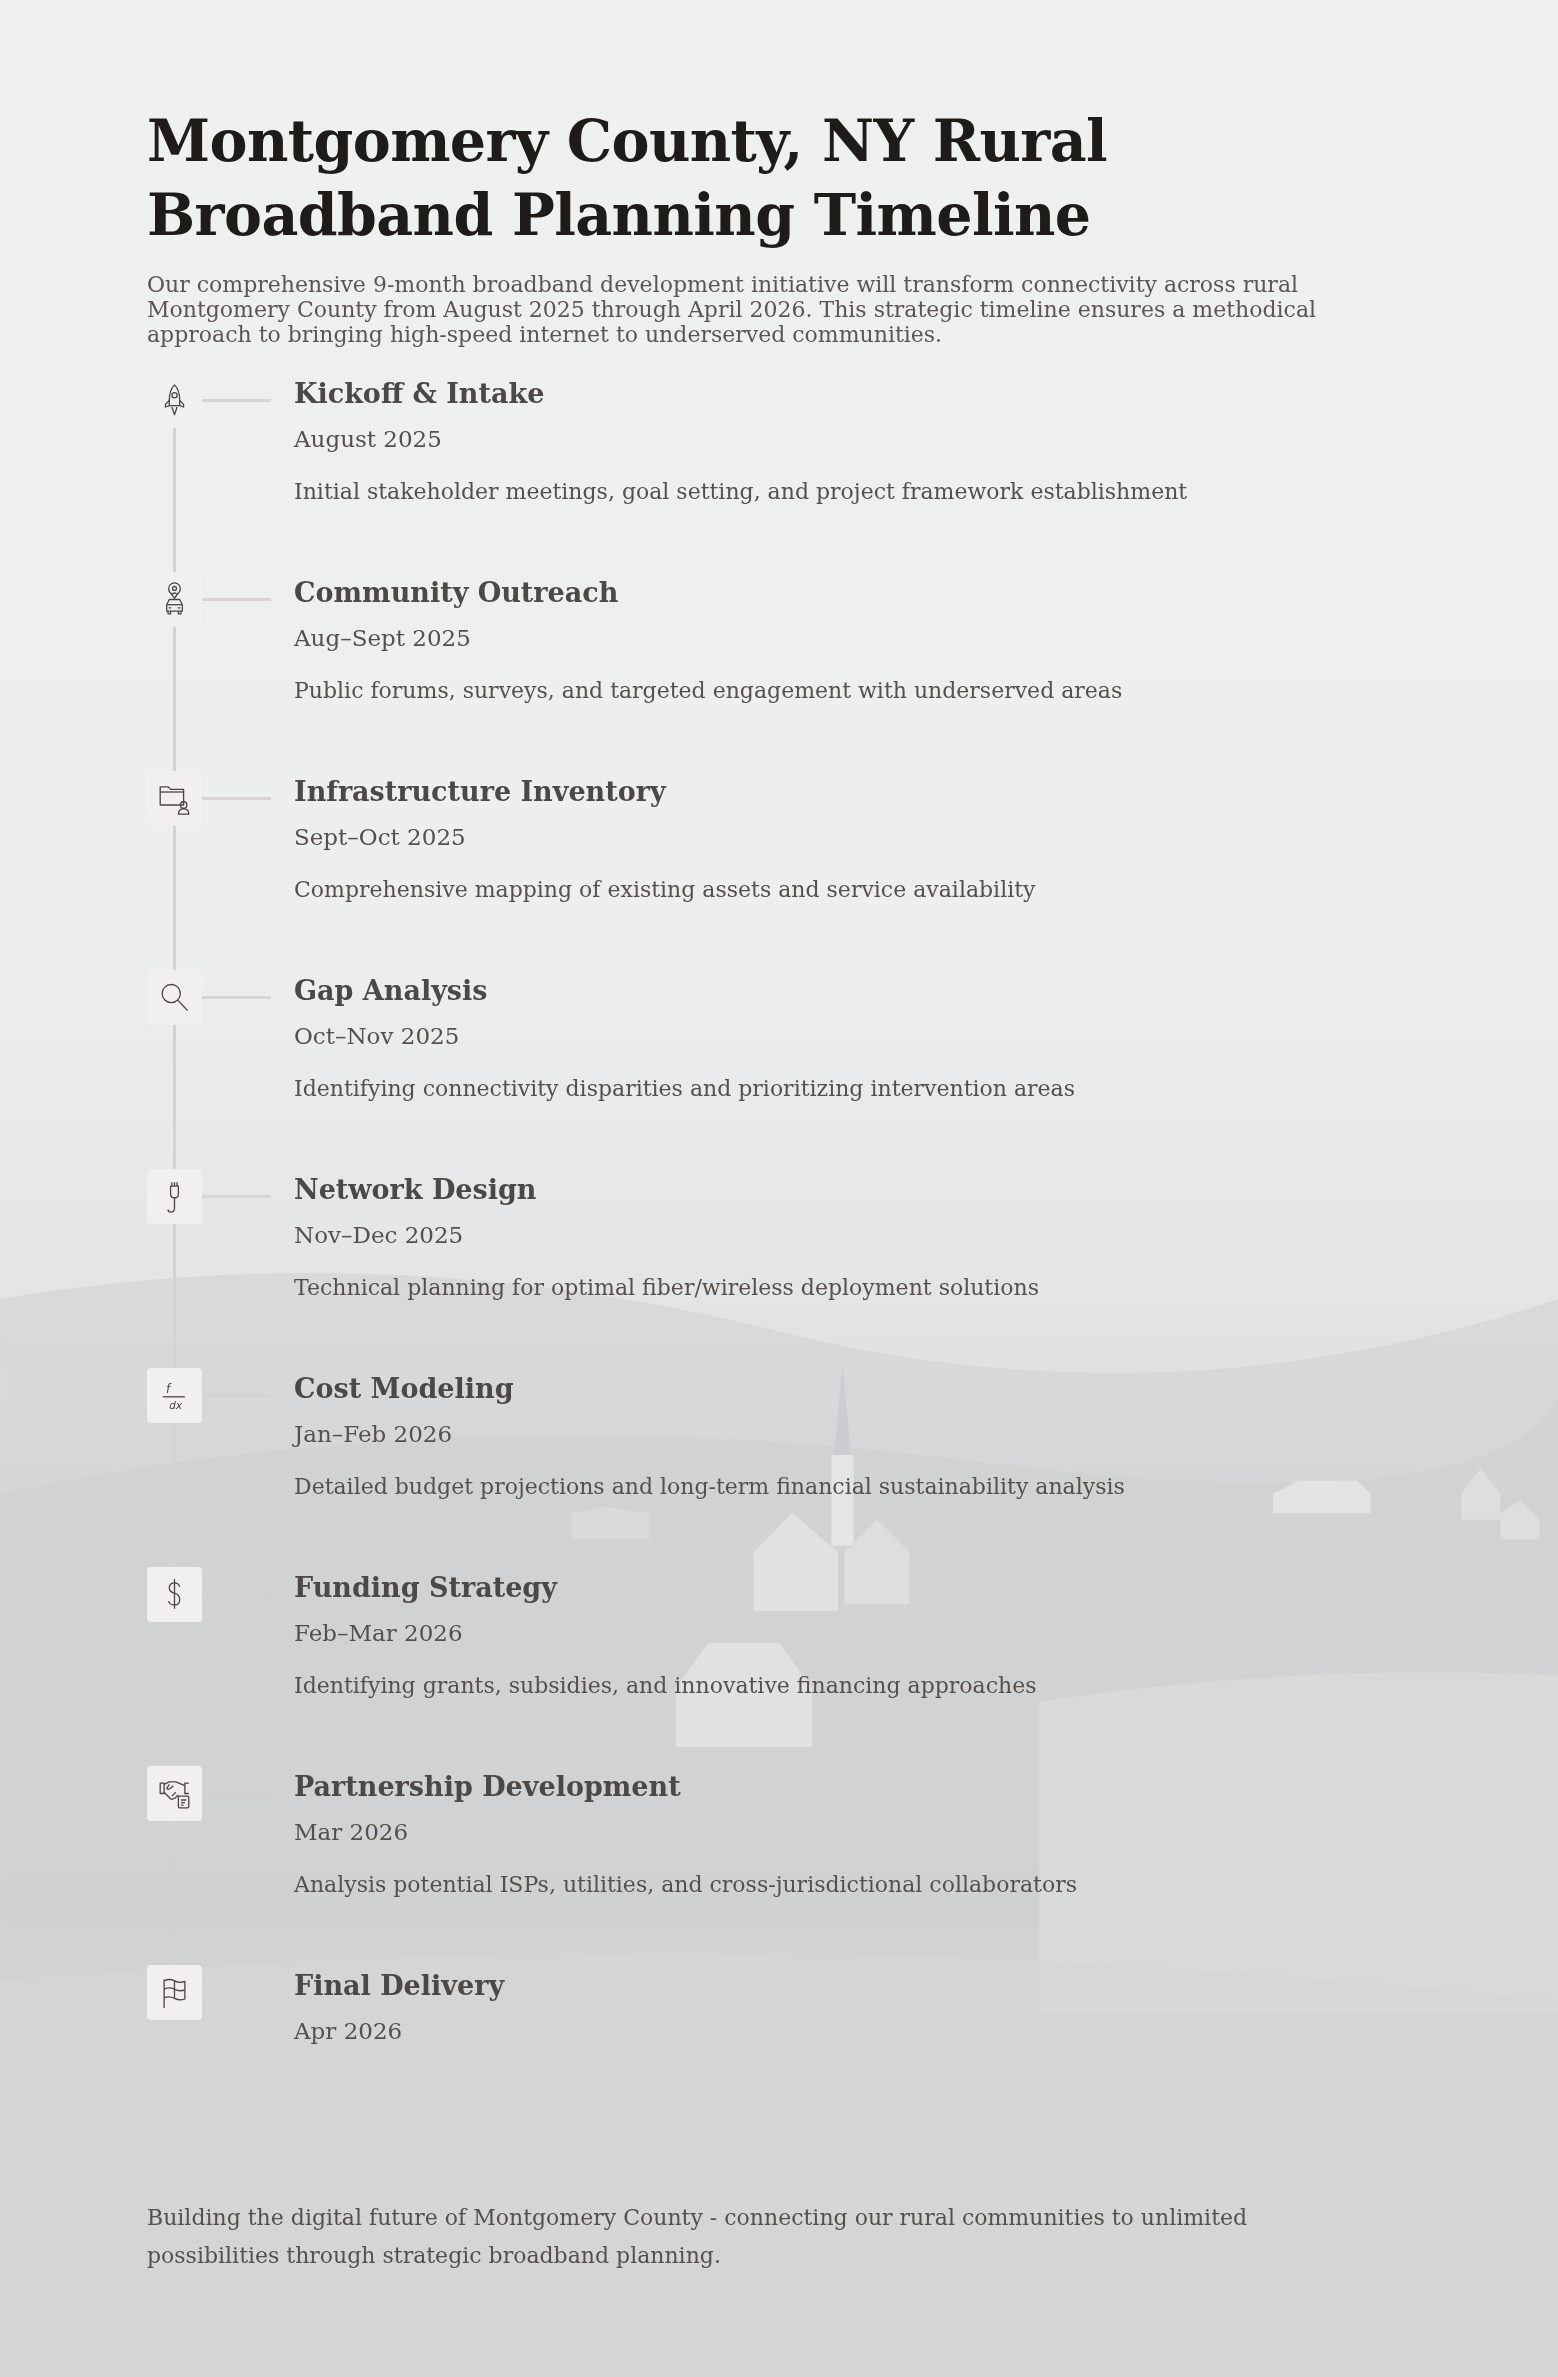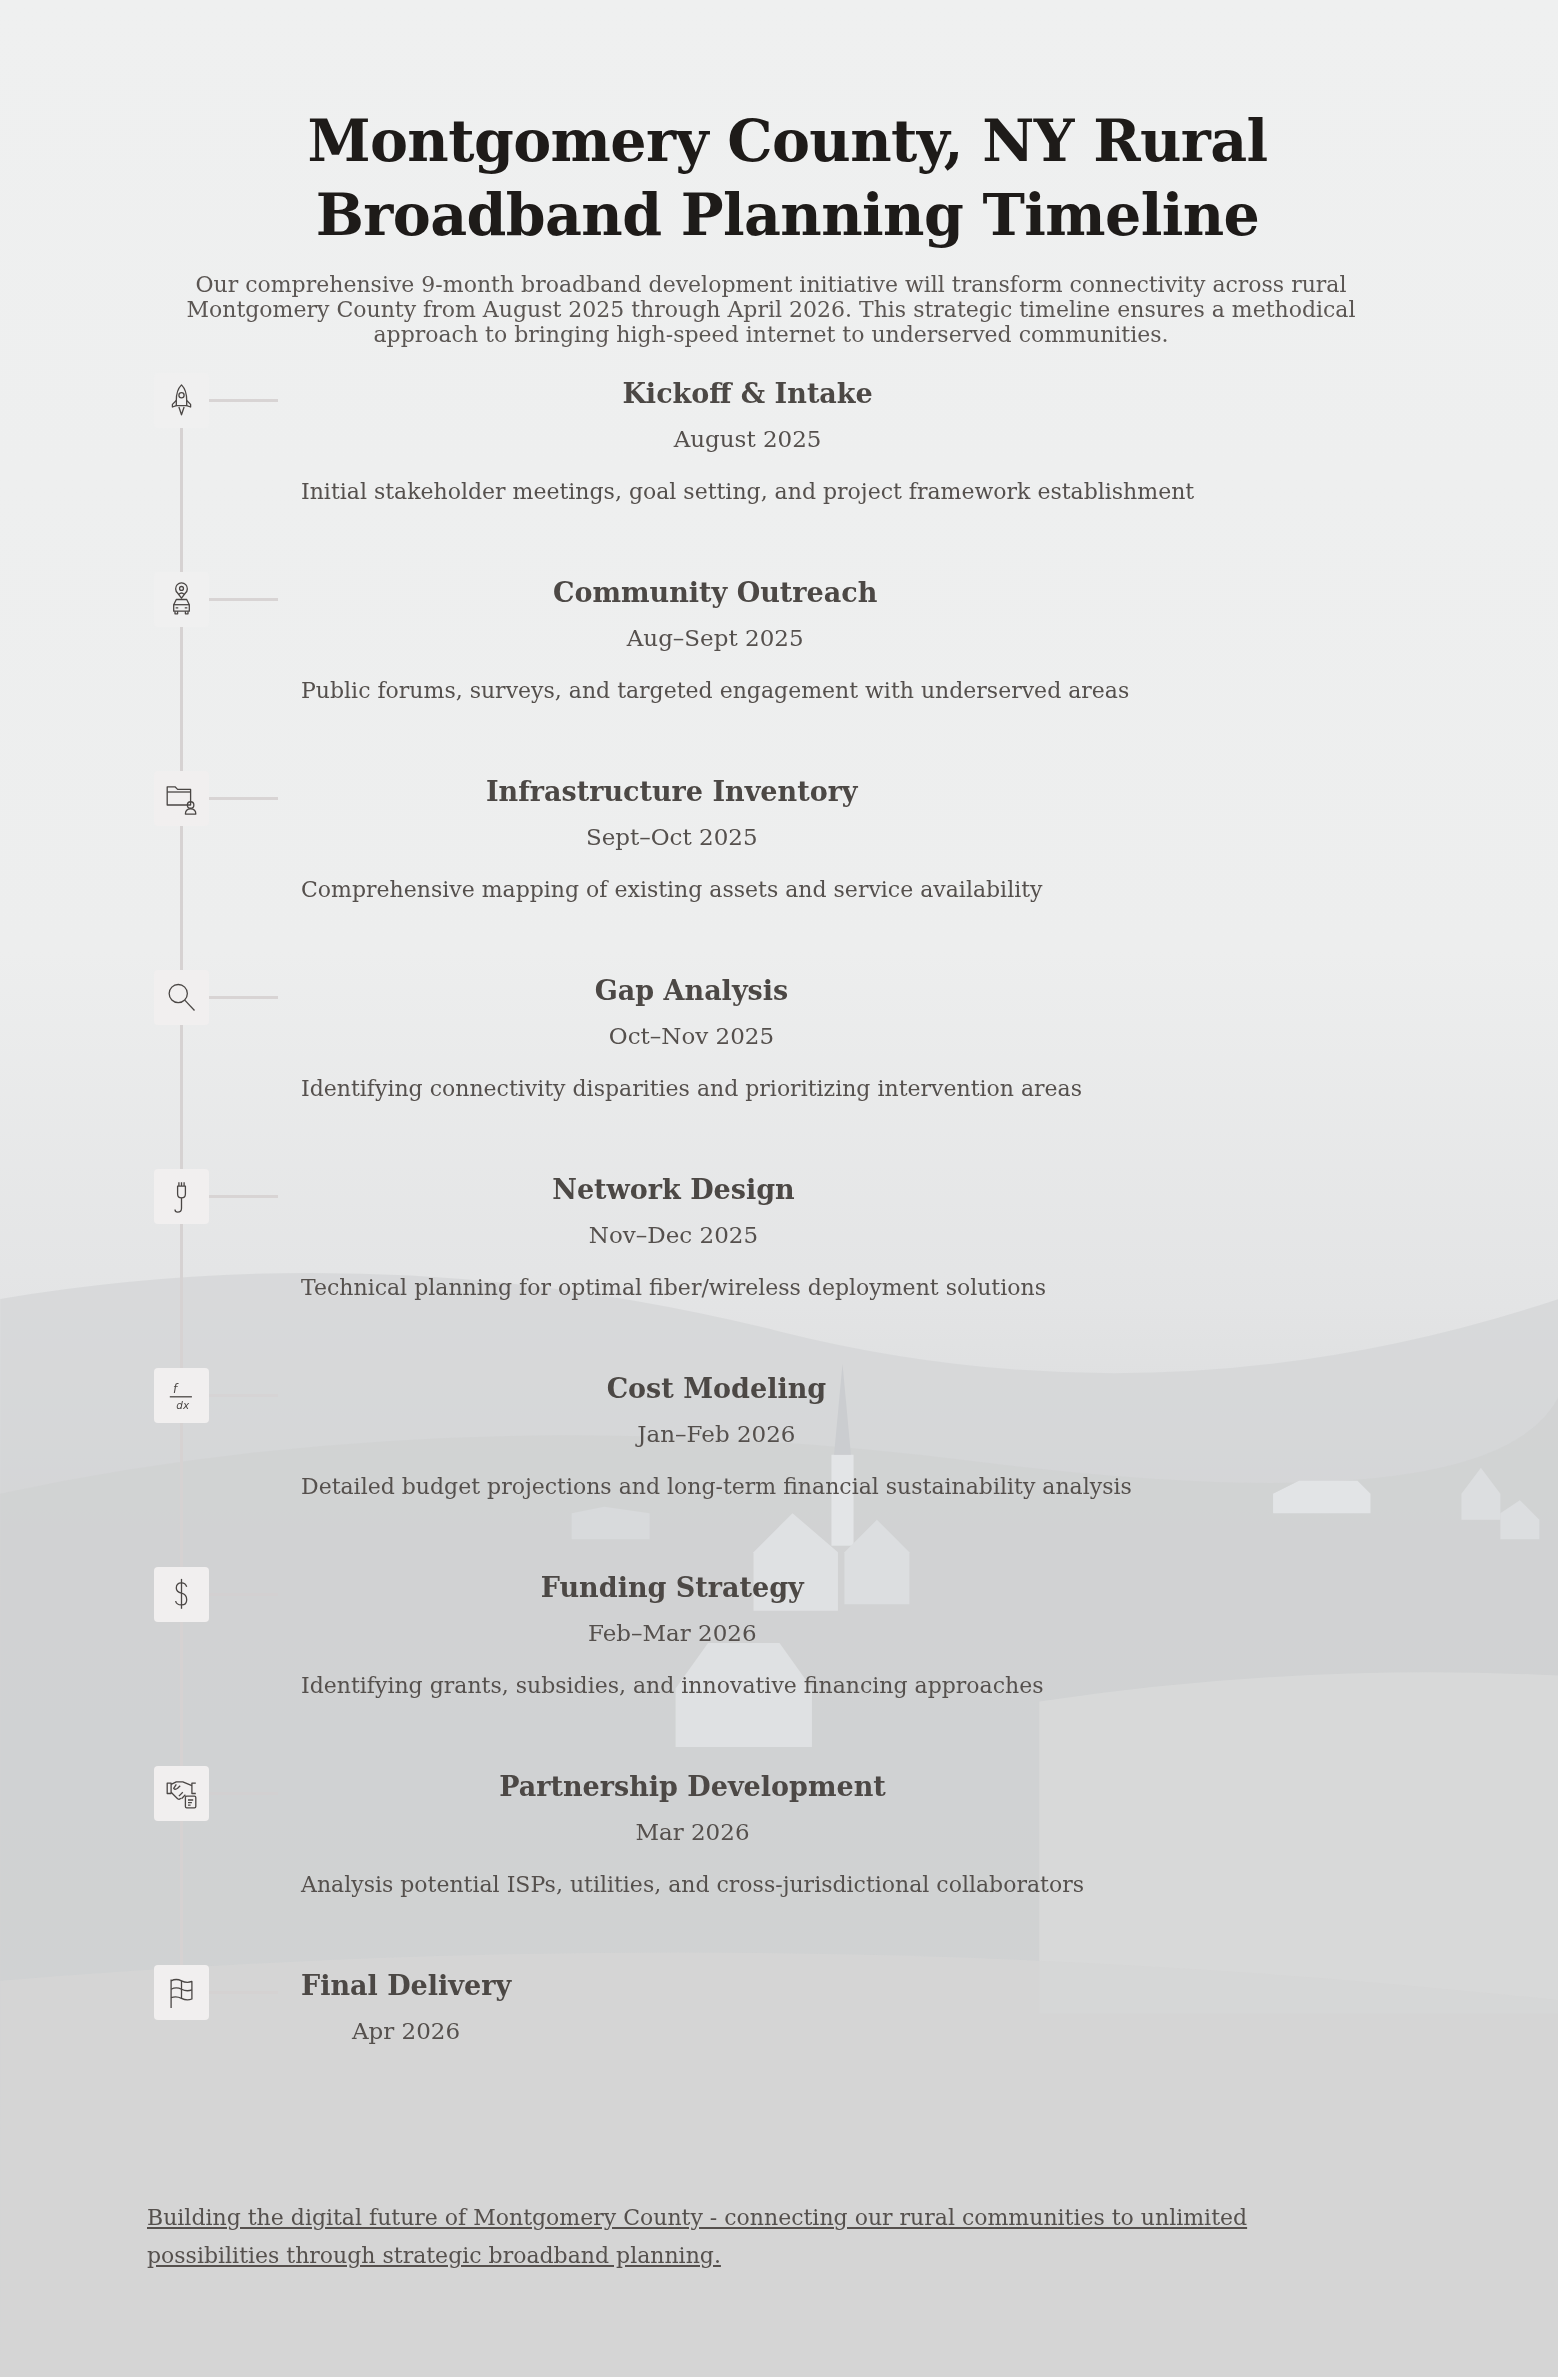--- a/index.html
+++ b/index.html
@@ -8,25 +8,24 @@
     height: 2377px;
     position: relative;
     overflow: hidden;
     font-family: "DejaVu Serif", "Liberation Serif", serif;
     background: linear-gradient(180deg, #eff0f0 0%, #edeeee 40%, #e3e4e5 55%, #d6d7d8 65%, #d2d3d4 80%, #d7d8d8 92%, #d9d9d9 100%);
   }
   
   .scene { position: absolute; inset: 0; pointer-events: none; z-index: 0; }
   .content {
     position: absolute;
-    left: 154px;
+    left: 147px;
     top: 104px;
     width: 1267px;
     z-index: 1;
-    text-align: center;
   }
   .page-title {
     margin: 0;
     font-family: "DejaVu Serif", serif;
     font-weight: 700;
     font-size: 57px;
     line-height: 74px;
     color: #1e1b19;
     letter-spacing: -0.6px;
   }
@@ -103,21 +102,20 @@
   .footer-text {
     position: absolute;
     left: 147px;
     top: 2199px;
     width: 1234px;
     font-size: 22px;
     line-height: 38px;
     color: #55504d;
     margin: 0;
     z-index: 1;
-    text-decoration: underline;
   }
 </style>
 </head>
 <body>
 
 <svg class="scene" width="1559" height="2377" viewBox="0 0 2400 3660">
   <defs>
     <linearGradient id="fog" x1="0" y1="0" x2="0" y2="1">
       <stop offset="0" stop-color="#eff0f0" stop-opacity="0"></stop>
       <stop offset="1" stop-color="#eff0f0" stop-opacity="1"></stop>

